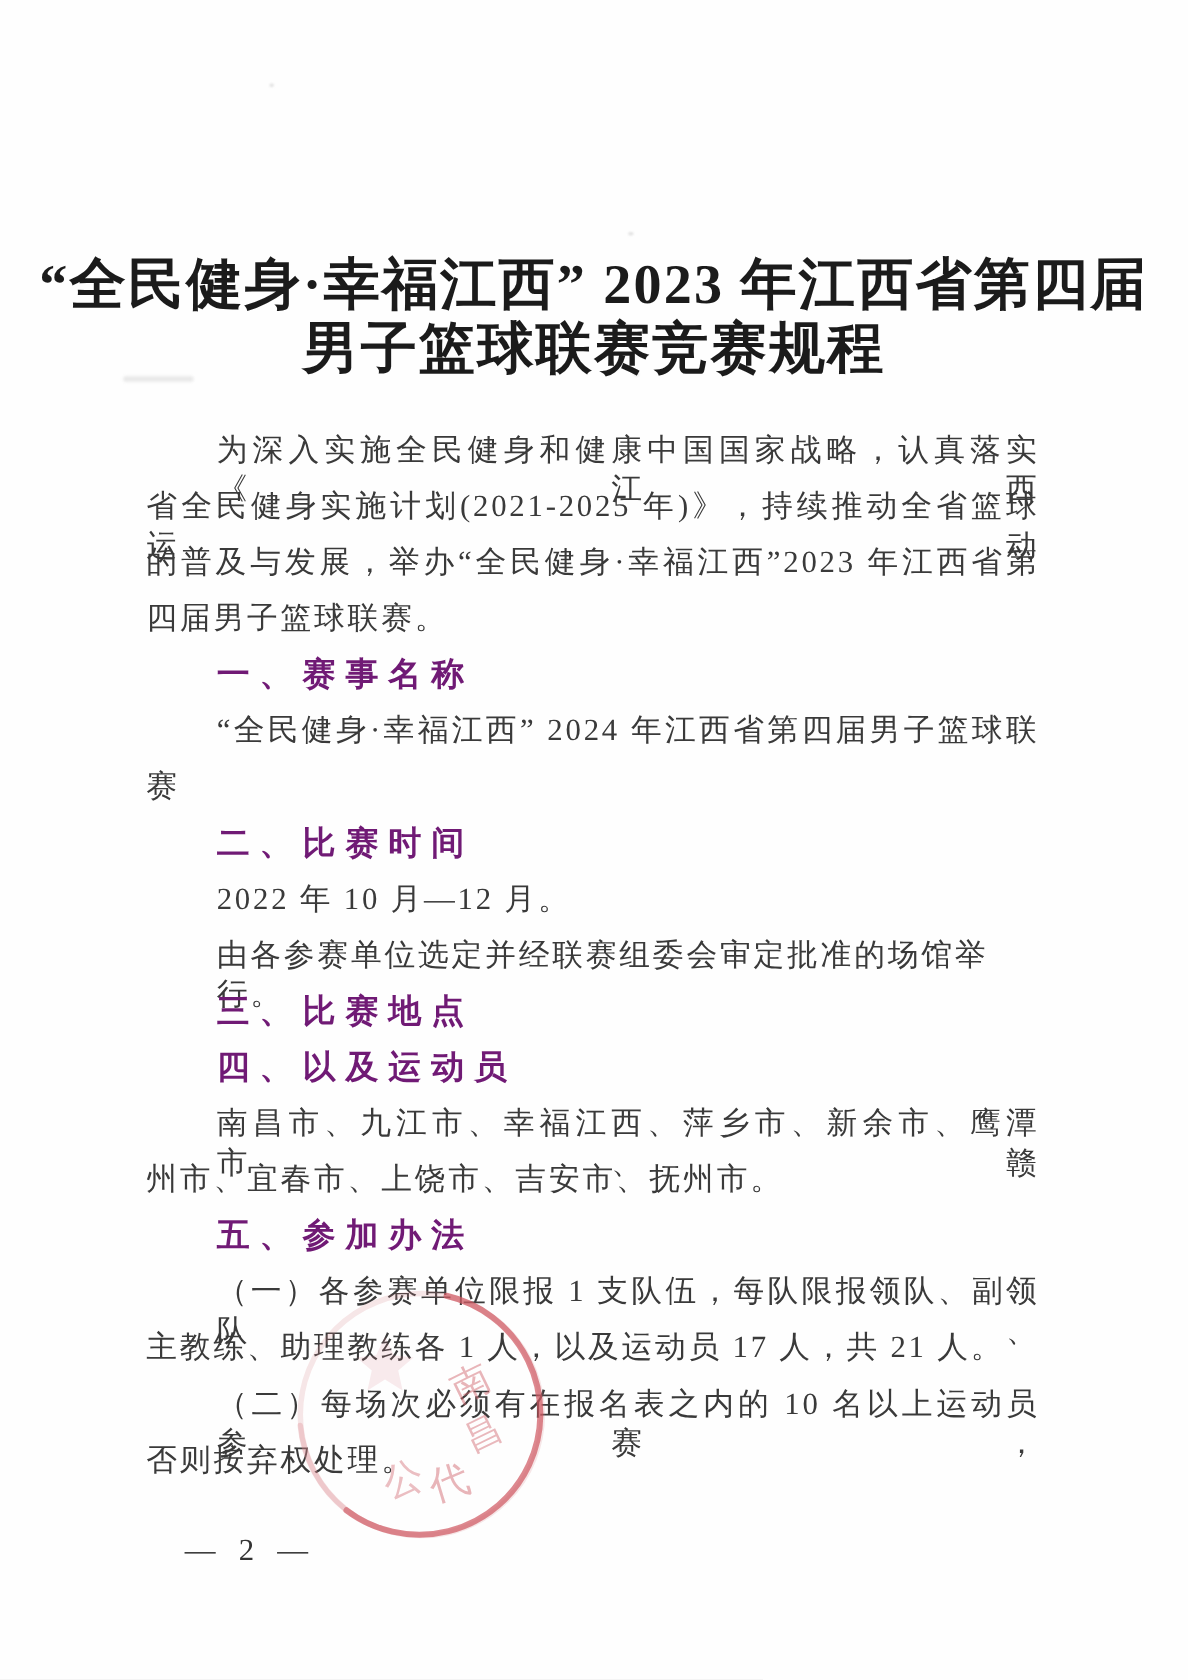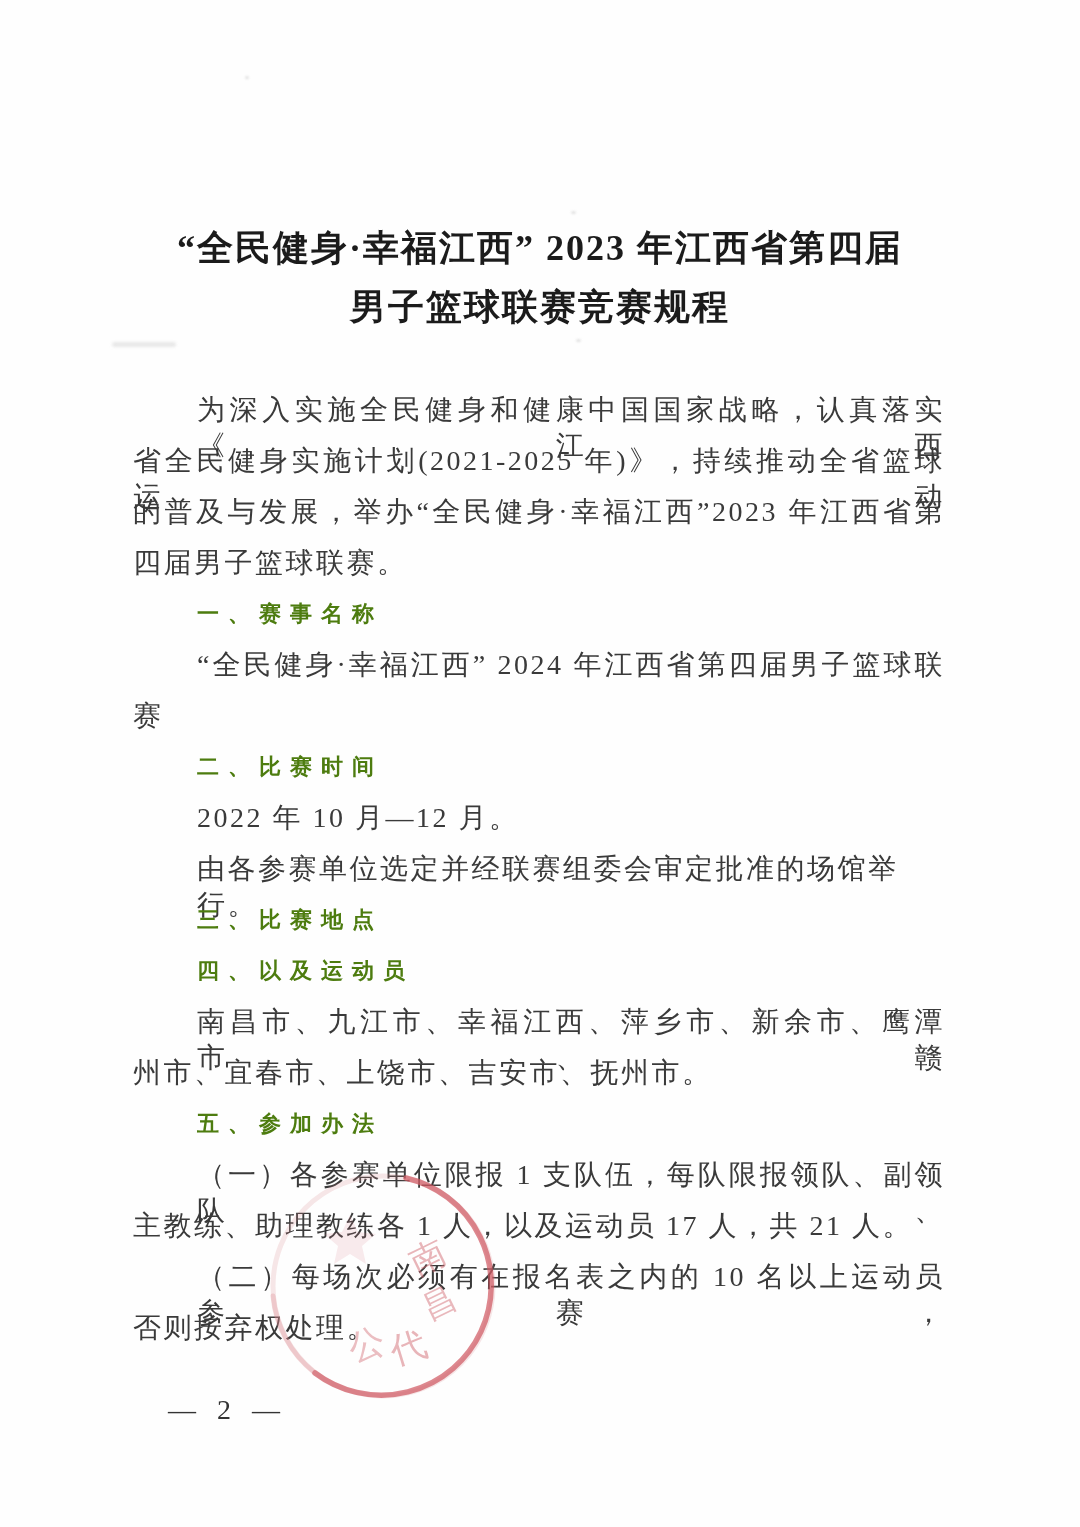--- a/index.html
+++ b/index.html
@@ -11,44 +11,44 @@
     overflow:hidden;
     font-family:"Liberation Serif","DejaVu Serif",serif;
     color:#383838;
   }
   
   .title-line{
     position:absolute;left:0;width:1080px;
     text-align:center;
     font-weight:bold;
     color:#1b1b1b;
-    font-size:36px;
+    font-size:51px;
     letter-spacing:2px;
     white-space:nowrap;
   }
   .title-line.l1{top:224px;}
   .title-line.l2{top:283px;}
   
   .body-block{
     position:absolute;
     left:133px;top:392px;width:812px;
     font-size:28px;
     line-height:36px;
     letter-spacing:2.5px;
     color:#3a3a3a;
   }
   .ln{height:51px;}
   .indent{padding-left:64px;}
   .j{text-align:justify;text-align-last:justify;}
   .h{
     font-family:Liberation Sans, sans-serif;
     font-weight:bold;
-    font-size:22px;
+    font-size:30px;
     letter-spacing:9px;
-    color:#4d7c0f;
+    color:#701a75;
   }
   
   .pageno{
     position:absolute;left:168px;top:1394px;
     font-size:28px;letter-spacing:7px;color:#333;
   }
   
   .smudge{
     position:absolute;left:112px;top:342px;width:64px;height:5px;
     background:#d9d9d9;border-radius:3px;

